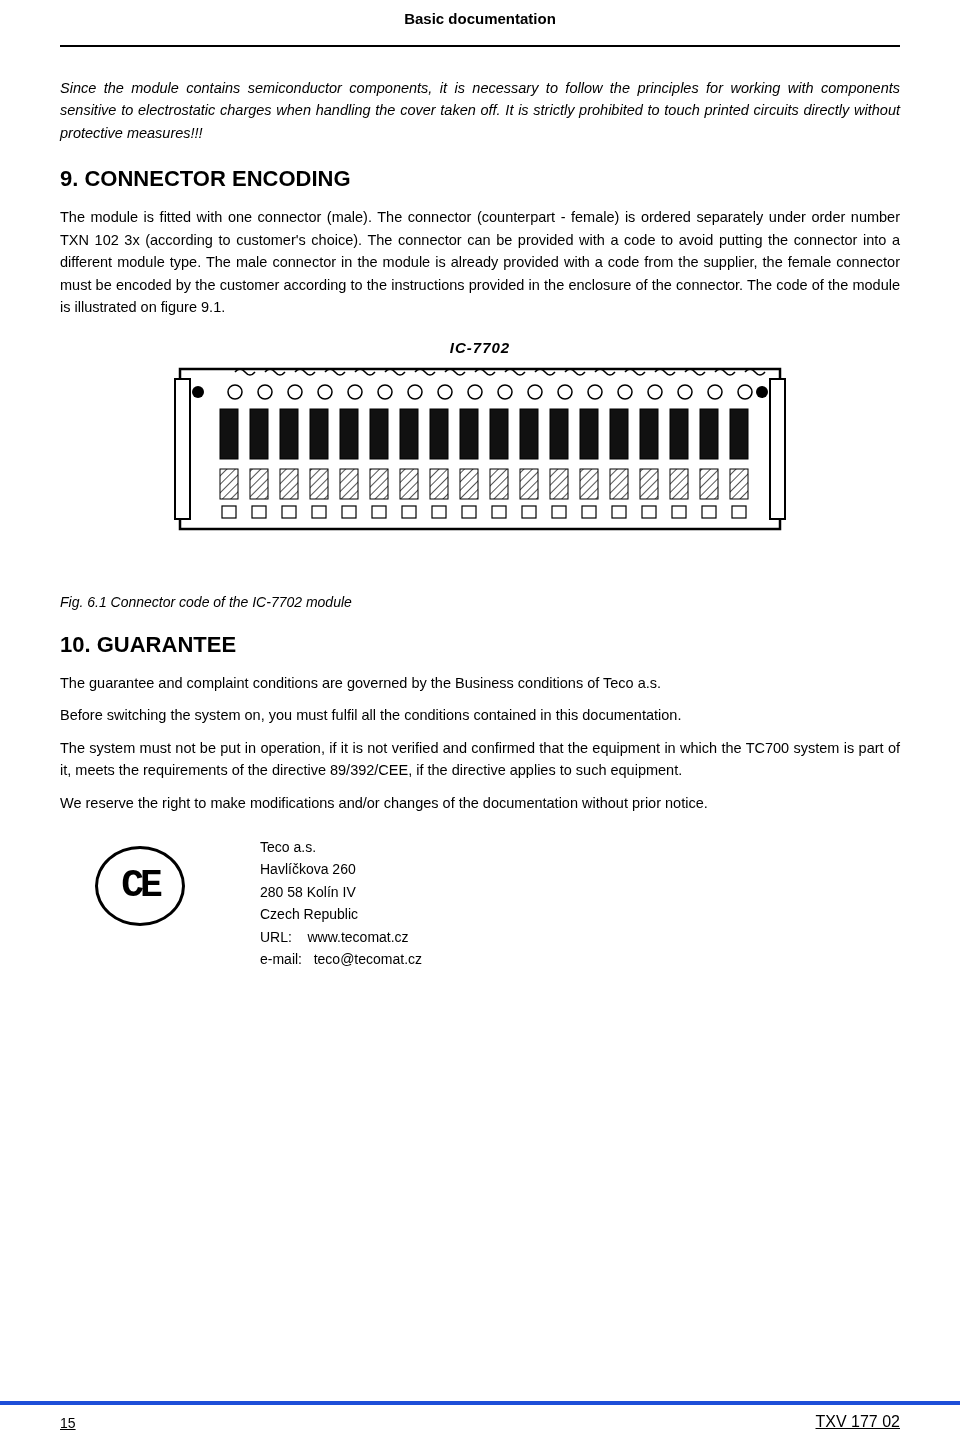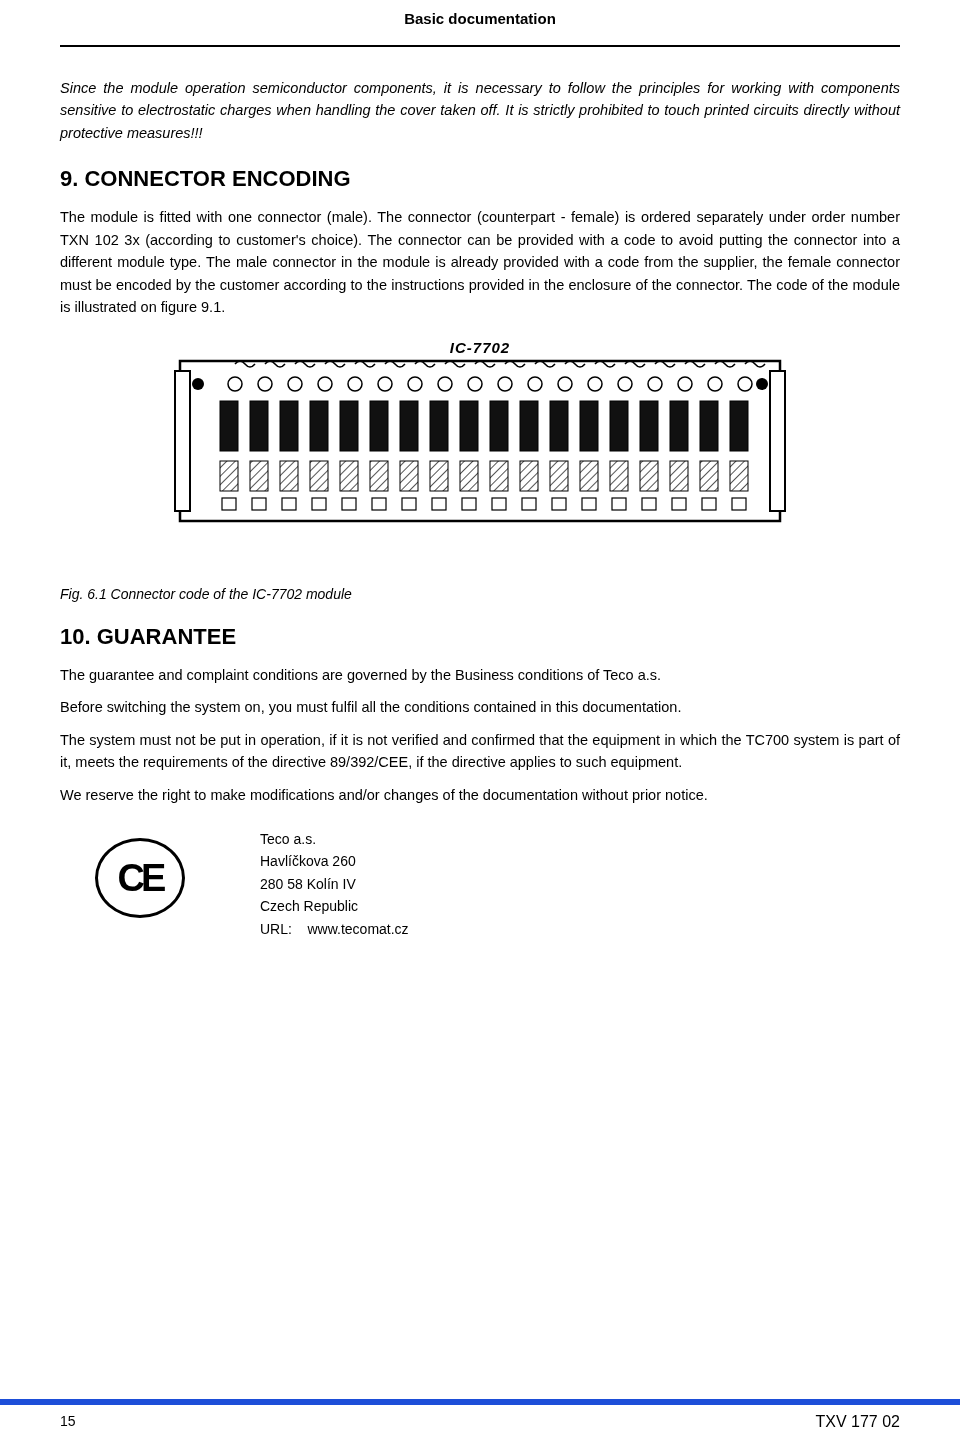--- a/index.html
+++ b/index.html
@@ -52,53 +52,55 @@
     .connector-diagram {
       margin: 20px auto 10px auto;
       display: flex;
       flex-direction: column;
       align-items: center;
     }
     .diagram-label {
       font-size: 15px;
       font-weight: bold;
       font-style: italic;
+      margin-bottom: 8px;
       letter-spacing: 1px;
     }
     .fig-caption {
       font-size: 14px;
       font-style: italic;
       margin: 8px 0 18px 0;
     }
     .footer {
       position: absolute;
       bottom: 12px;
       left: 0; right: 0;
       display: flex;
       justify-content: space-between;
-      align-items: flex-start;
+      align-items: flex-end;
       padding: 8px 60px;
-      border-top: 6px solid #1d4ed8;
+      border-top: 4px solid #1d4ed8;
+      text-decoration: underline;
     }
     .footer-page {
       font-size: 14px;
     }
     .footer-doc {
       font-size: 16px;
     }
     .ce-mark {
       display: inline-block;
       border: 3px solid #000;
       border-radius: 50%;
       width: 90px; height: 80px;
       font-size: 38px;
       font-weight: bold;
       text-align: center;
       line-height: 74px;
-      font-family: Liberation Sans, sans-serif;
+      font-family: Liberation Mono, monospace;
       letter-spacing: -4px;
       color: #000;
       margin-top: 10px;
     }
     .company-info {
       font-size: 14px;
       line-height: 1.6;
       text-align: left;
     }
     .bottom-row {
@@ -120,21 +122,21 @@
 </head>
 <body>
 
 <div class="page">
 
   <div class="header">
     <span class="header-title bold-text">Basic documentation</span>
   </div>
 
   <div class="section-block">
-    <p class="body-text italic-text">Since the module operation semiconductor components, it is necessary to follow the principles for working with components sensitive to electrostatic charges when handling the cover taken off. It is strictly prohibited to touch printed circuits directly without protective measures!!!</p>
+    <p class="body-text italic-text">Since the module contains semiconductor components, it is necessary to follow the principles for working with components sensitive to electrostatic charges when handling the cover taken off. It is strictly prohibited to touch printed circuits directly without protective measures!!!</p>
   </div>
 
   <div class="section-block">
     <div class="section-heading">
       <span>9.</span>
       <span>CONNECTOR ENCODING</span>
     </div>
     <p class="body-text">The module is fitted with one connector (male). The connector (counterpart - female) is ordered separately under order number TXN 102 3x (according to customer's choice). The connector can be provided with a code to avoid putting the connector into a different module type. The male connector in the module is already provided with a code from the supplier, the female connector must be encoded by the customer according to the instructions provided in the enclosure of the connector. The code of the module is illustrated on figure 9.1.</p>
 
     <div class="connector-diagram">
@@ -290,20 +292,25 @@
       <div class="company-info">
         <div>Teco a.s.</div>
         <div>Havlíčkova 260</div>
         <div>280 58 Kolín IV</div>
         <div>Czech Republic</div>
         <div>
           <span>URL:</span>
           &nbsp;&nbsp;
           <span>www.tecomat.cz</span>
         </div>
+        <div>
+          <span>e-mail:</span>
+          &nbsp;
+          <span>teco@tecomat.cz</span>
+        </div>
       </div>
     </div>
   </div>
 
   <div class="footer">
     <span class="footer-page">15</span>
     <span class="footer-doc">TXV 177 02</span>
   </div>
 
 </div>

